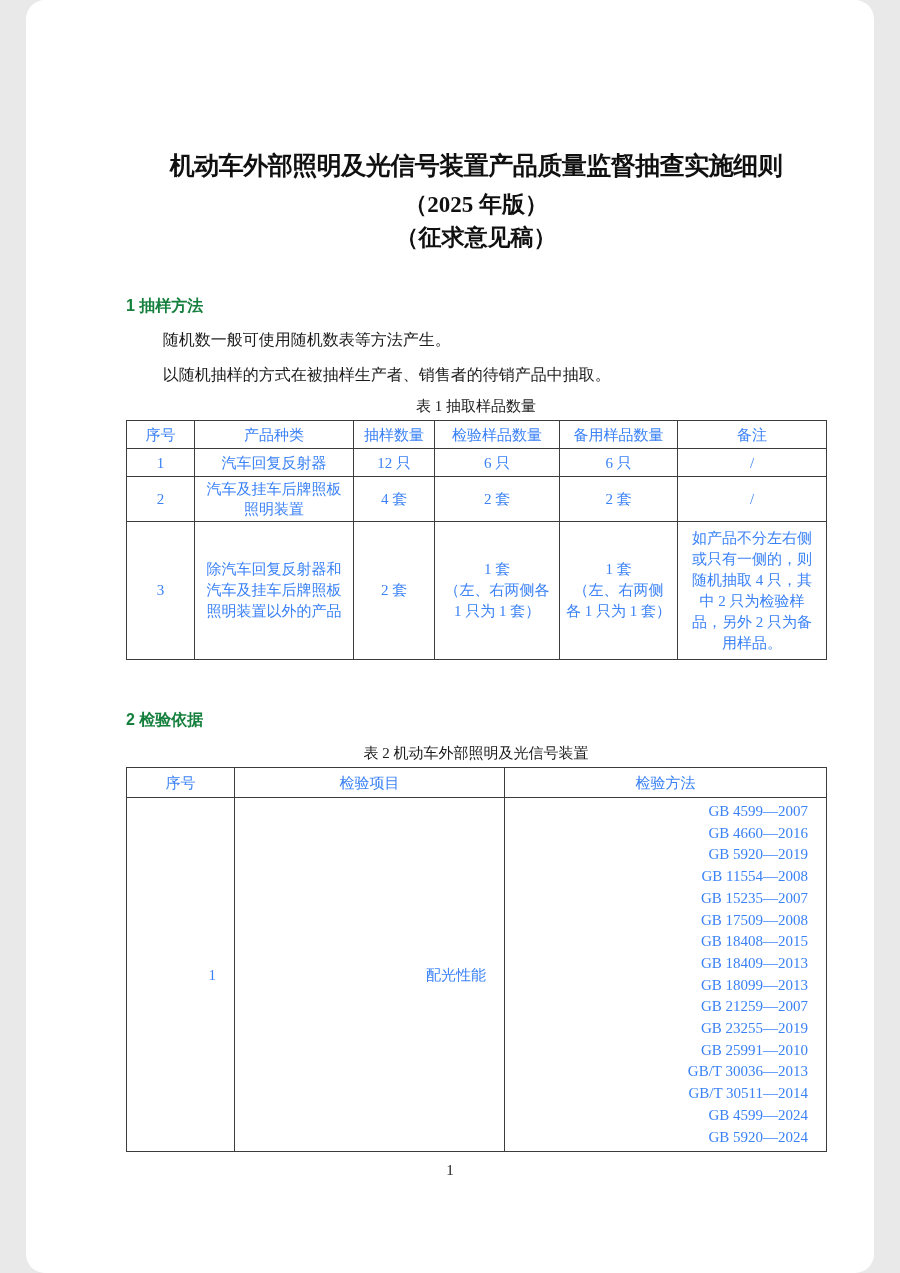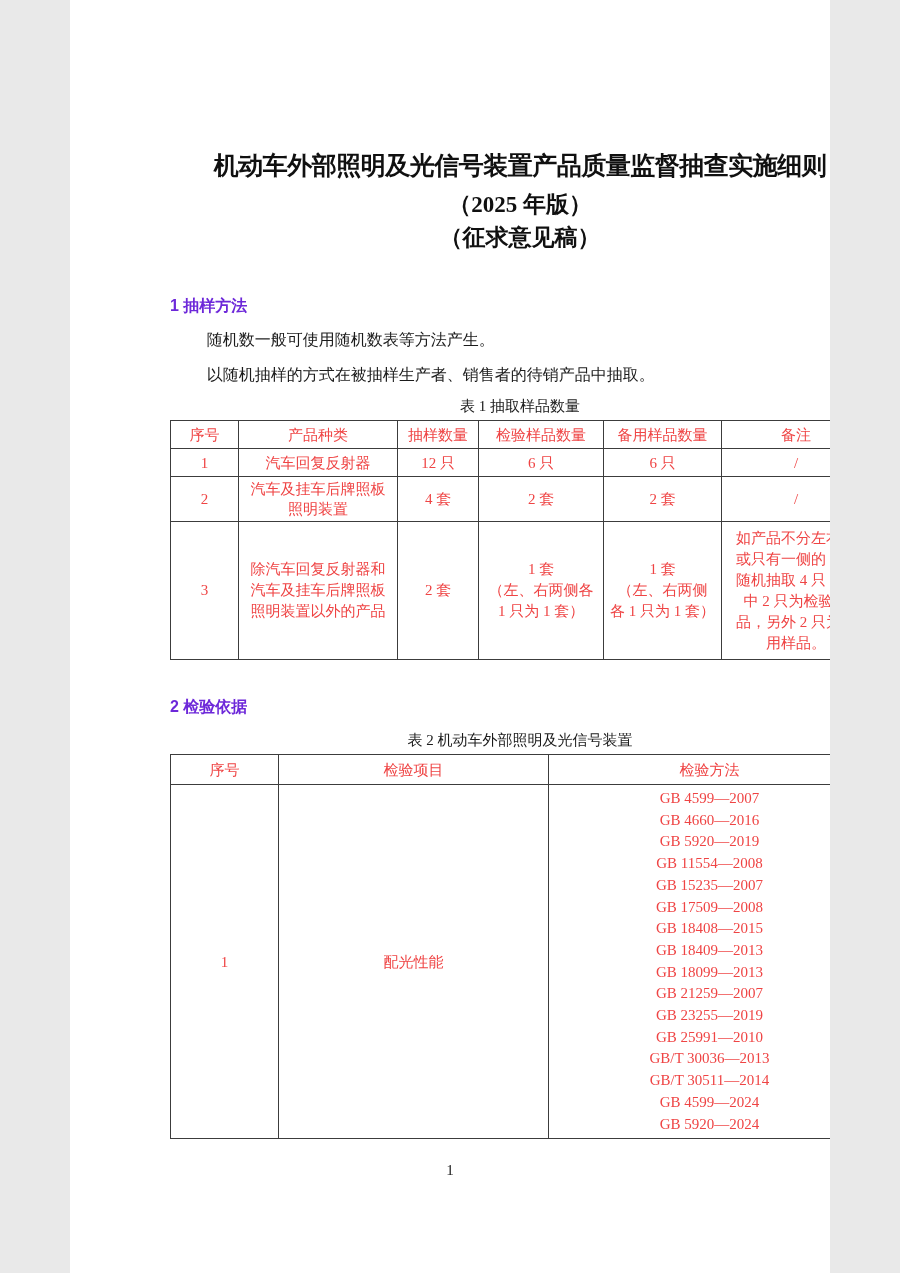--- a/index.html
+++ b/index.html
@@ -1,56 +1,56 @@
 <!DOCTYPE html>
 <html><head>
 <meta charset="utf-8">
 <style>
   html,body { margin:0; padding:0; background:#e9e9e9; }
   .page {
-    width:760px; height:1273px; background:#ffffff; color:#1b1b1b;
+    width:848px; height:1273px; background:#ffffff; color:#1b1b1b;
     font-family:"Liberation Serif","DejaVu Serif",serif;
-    position:relative; overflow:hidden; margin:0 auto;
+    position:relative; overflow:hidden; margin:0 auto;border-radius:19px;
   }
   .content { margin-left:100px; width:700px; }
 
   .doc-title { padding-top:150px; text-align:center; font-weight:bold; color:#101010; }
   .title-main { font-size:25px; line-height:32px; letter-spacing:-0.5px; }
   .title-sub  { font-size:23px; line-height:31px; margin-top:7px; }
   .title-sub2 { margin-top:2px; }
 
   .section-heading {
     font-family:"Liberation Sans","DejaVu Sans",sans-serif;
-    font-weight:bold; font-size:16px; line-height:22px; color:#6d28d9;
+    font-weight:bold; font-size:16px; line-height:22px; color:#15803d;
   }
   .sh-1 { margin-top:42px; }
-  .sh-2 { margin-top:36px; }
+  .sh-2 { margin-top:49px; }
 
   .para { font-size:16px; line-height:21px; text-indent:2.3em; }
   .para-1 { margin-top:14px; }
   .para-2 { margin-top:12px; }
 
   .table-caption { text-align:center; font-size:15px; line-height:21px; }
   .cap-1 { margin-top:11px; }
   .cap-2 { margin-top:12px; }
 
   table { border-collapse:collapse; width:700px; table-layout:fixed; margin-top:3px; }
   th, td {
     border:1px solid #3c3c3c; font-size:15px; font-weight:normal;
     text-align:center; vertical-align:middle; padding:2px 4px;
-    line-height:20px; white-space:pre-line; color:#ef4444;
+    line-height:20px; white-space:pre-line; color:#3b82f6;
   }
   .t1 .hrow  { height:28px; }
   .t1 .row-1 { height:28px; }
   .t1 .row-2 { height:44px; }
   .t1 .row-3 { height:138px; }
   .t1 .row-3 td { line-height:21px; }
 
   .t2 .hrow { height:30px; }
-  .t2 .data-cell { vertical-align:middle; padding:3px 6px; }
+  .t2 .data-cell { vertical-align:middle; padding:3px 18px;text-align:right; }
   .method-list div { line-height:21.7px; font-size:15px; }
 
   .page-number {
     position:absolute; left:0; right:0; top:1162px;
     text-align:center; font-size:15px; color:#222;
   }
 </style>
 </head>
 <body>
 

